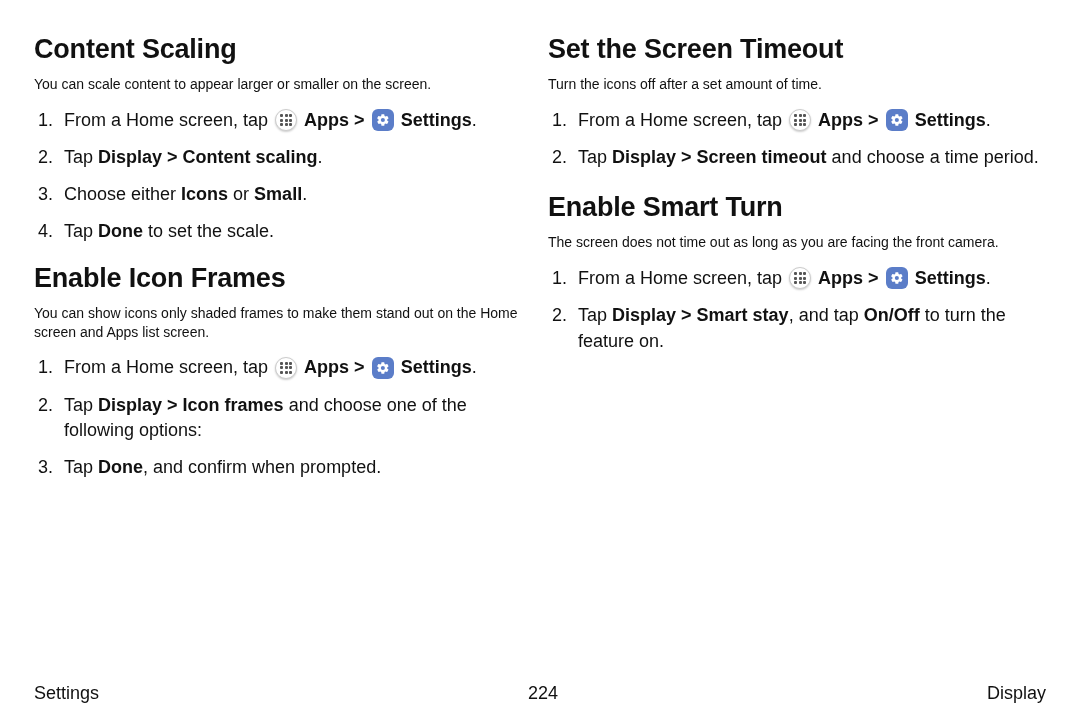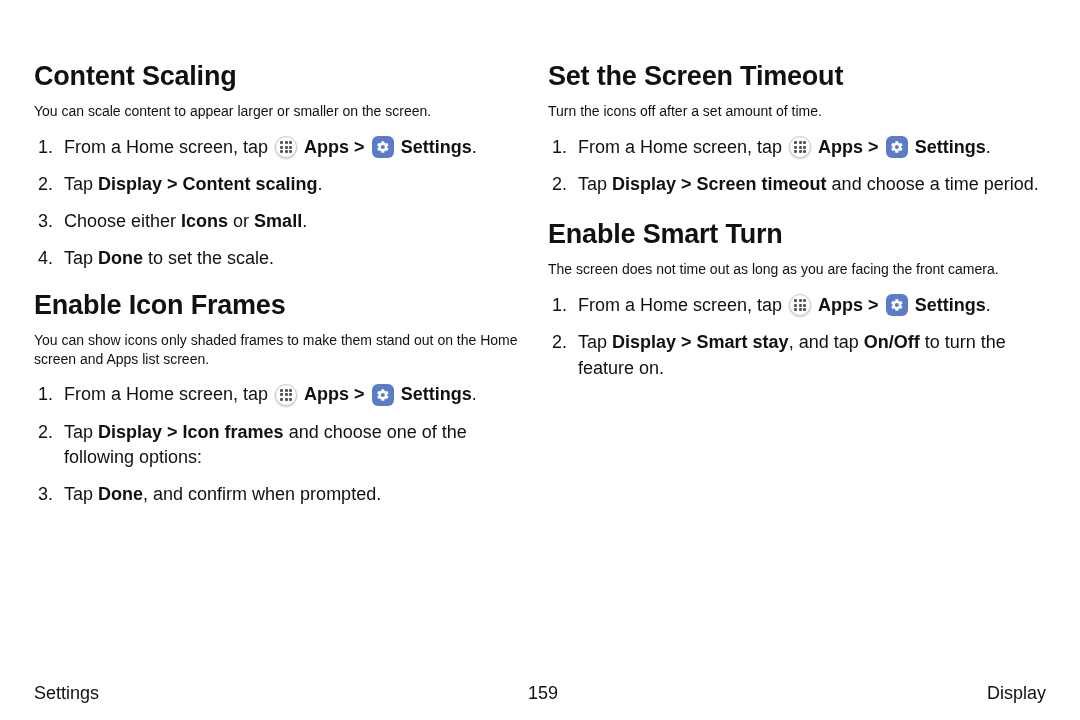--- a/index.html
+++ b/index.html
@@ -9,21 +9,20 @@
     font-family: Arial, Helvetica, sans-serif;
     background: #fff;
     color: #111;
     position: relative;
     padding: 28px 34px 0 34px;
   }
   .columns {
     display: flex;
     gap: 16px;
     height: 650px;
-    margin-top: 27px;
   }
   .col {
     flex: 1;
   }
   h2 {
     font-size: 27px;
     font-weight: 800;
     margin-top: 6px;
     margin-bottom: 10px;
     letter-spacing: -0.2px;
@@ -271,15 +270,15 @@
       <li>
         <span>Tap </span><span class="b">Display &gt; Smart stay</span><span>, and tap </span><span class="b">On/Off</span><span> to turn the feature on.</span>
       </li>
     </ol>
   </div>
 
 </div>
 
 <div class="footer">
   <span>Settings</span>
-  <span>159</span>
+  <span>224</span>
   <span>Display</span>
 </div>
 
 </body></html>

